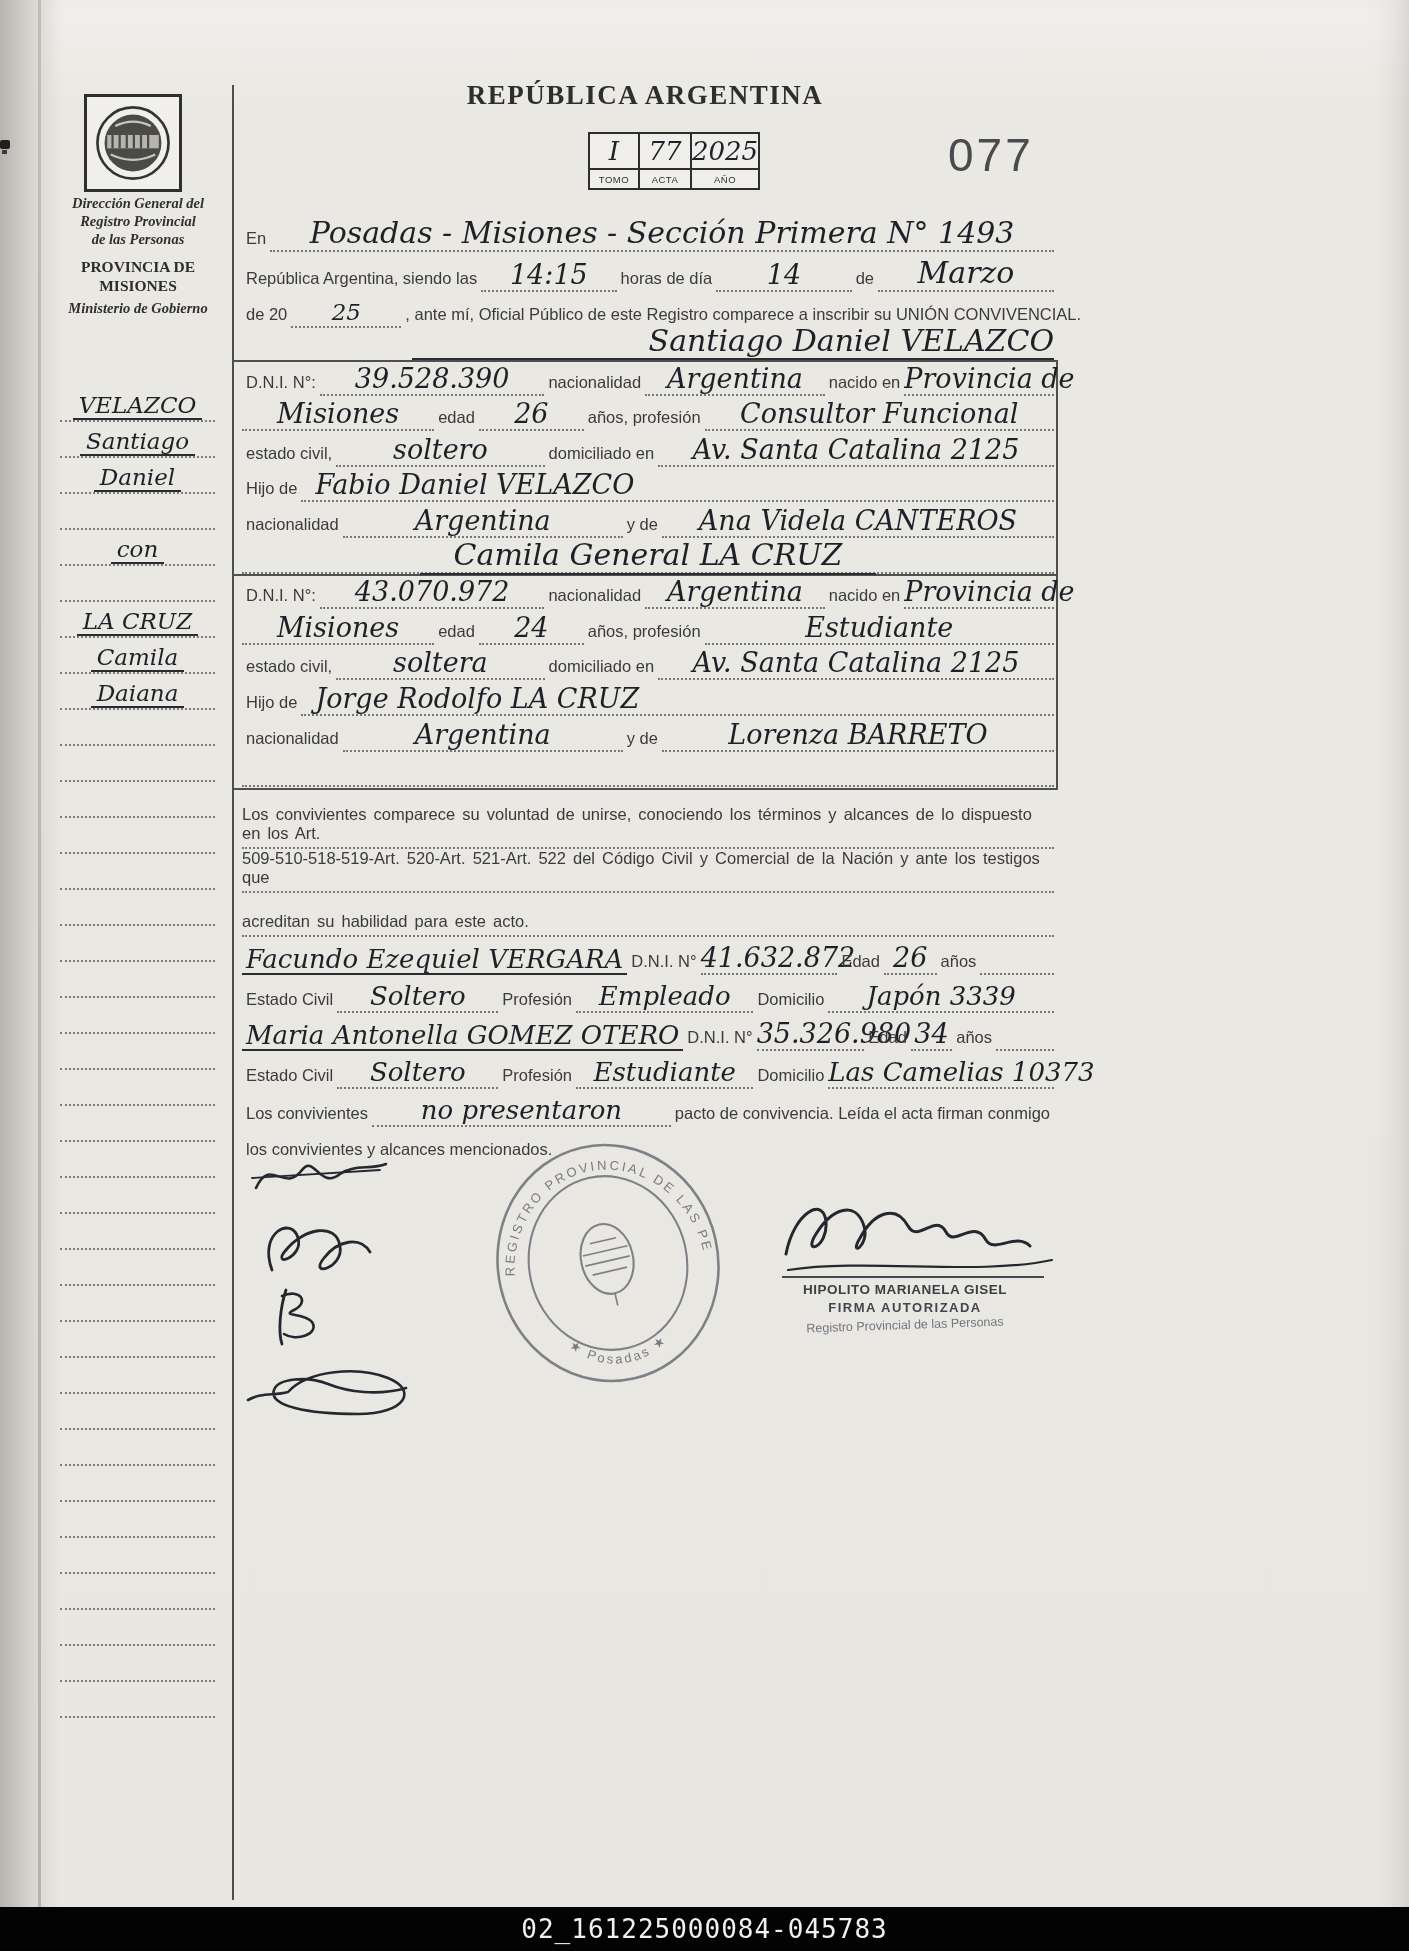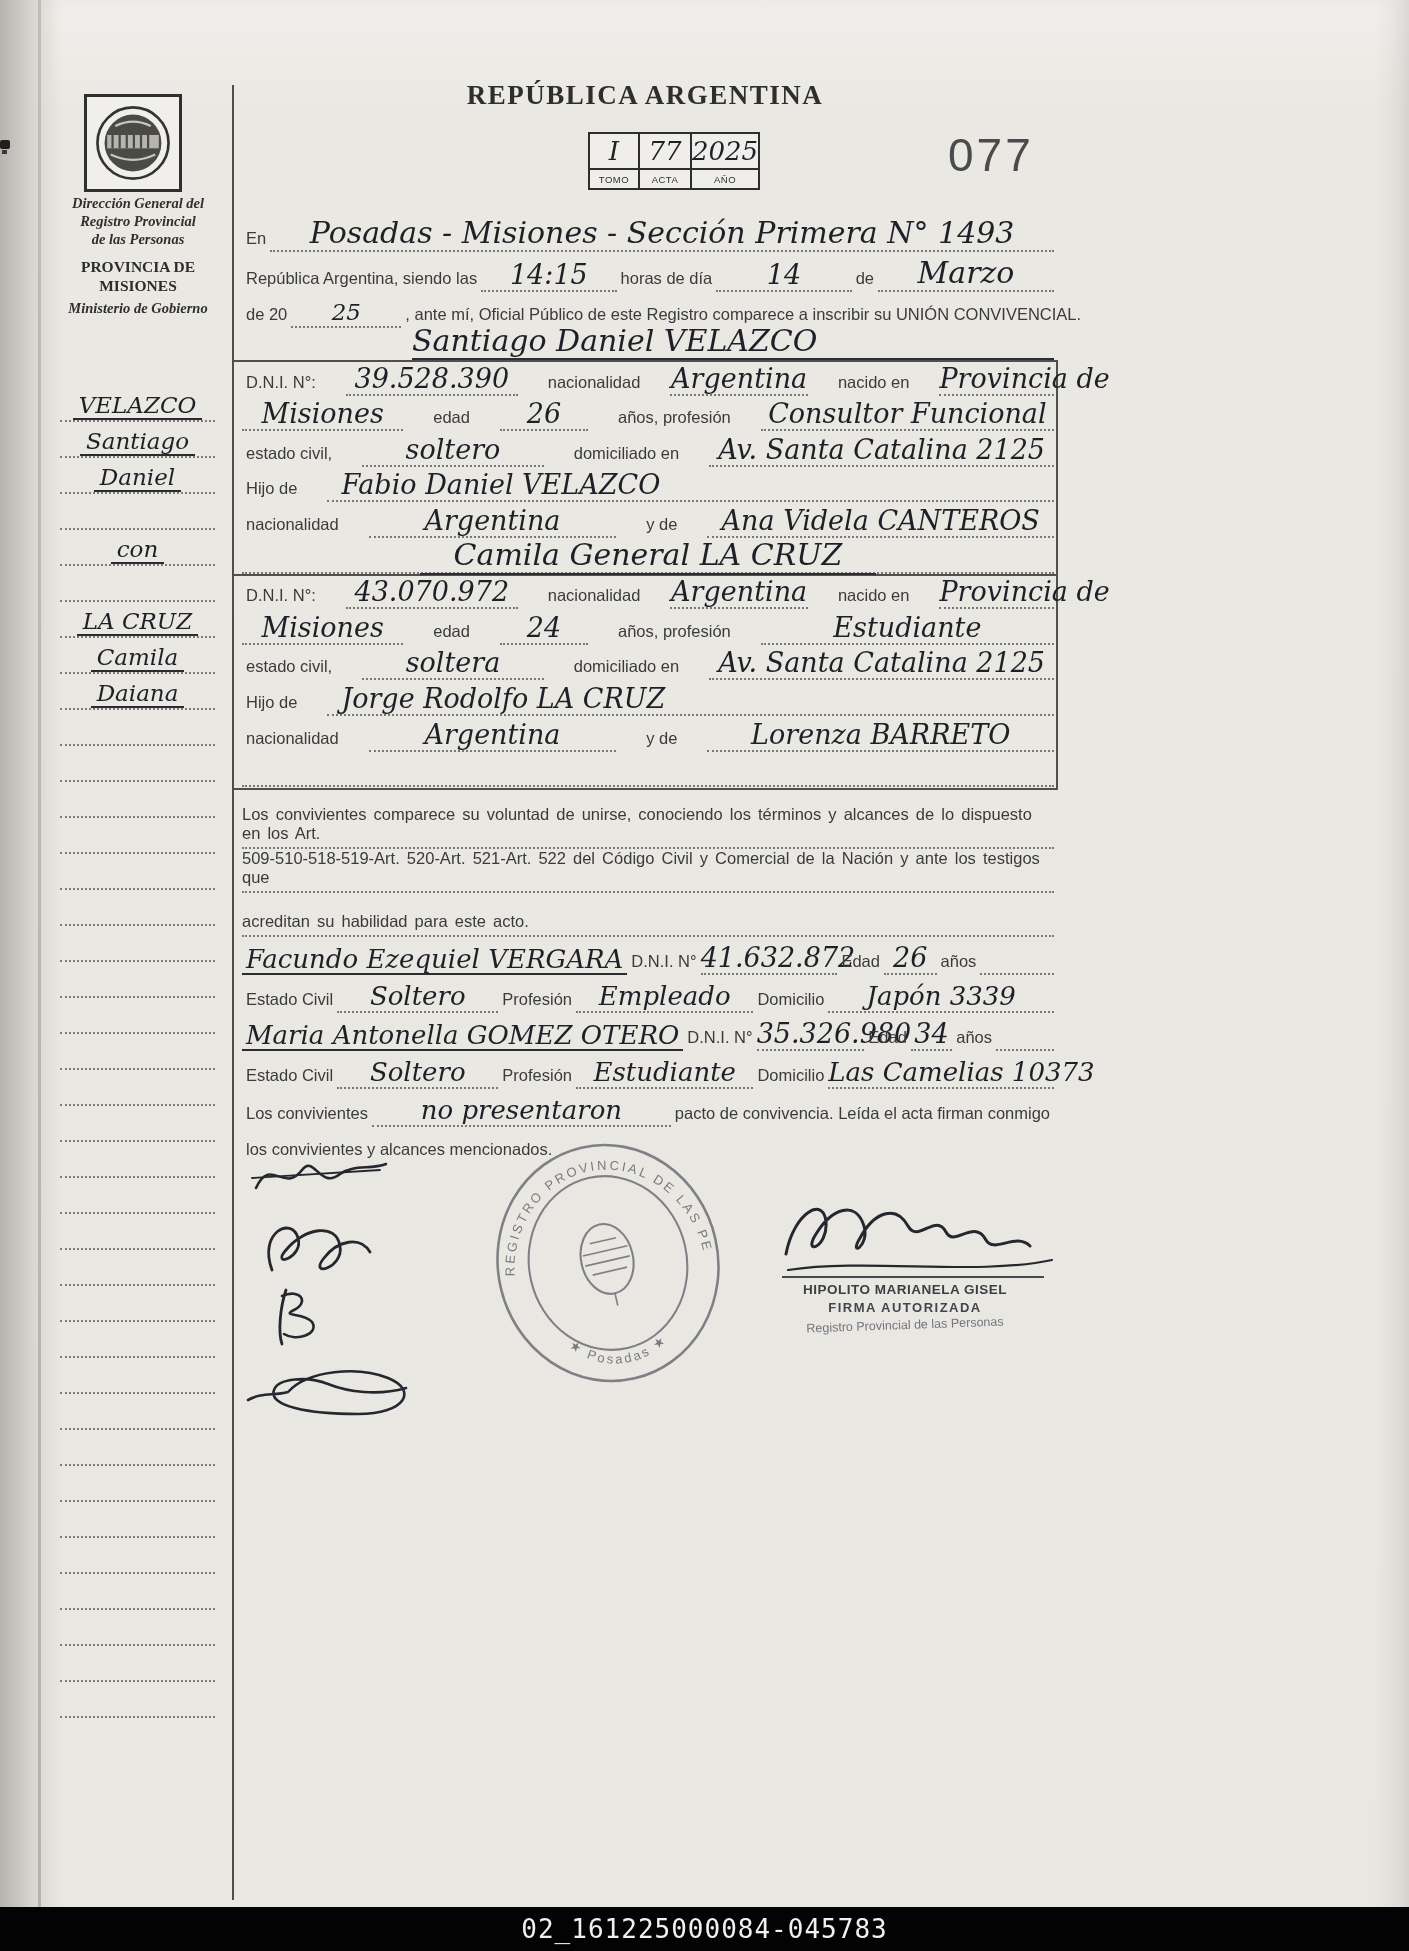--- a/index.html
+++ b/index.html
@@ -62,22 +62,22 @@
   
   .main { position:absolute; left:242px; top:202px; width:812px; }
   .row { display:flex; align-items:flex-end; }
   .lbl { font-size:16.5px; color:#3b3b3b; white-space:nowrap; padding:0 4px 4px 4px; }
   .fill { flex:1; border-bottom:2px dotted #777; text-align:center; padding-bottom:2px; min-width:0; }
   .fill.left { text-align:left; padding-left:14px; }
   .r-en { height:50px; }
   .r-time { height:40px; }
   .r-year { height:36px; }
   .r-name1 { height:32px; }
-  .name1-line { flex:1; margin-left:170px; border-bottom:2.5px solid #2c2c32; text-align:left; padding-bottom:2px; }
-  .pbox .row { height:35.6px;gap:26px; }
+  .name1-line { flex:1; margin-left:170px; border-bottom:2.5px solid #2c2c32; text-align:right; padding-bottom:2px; }
+  .pbox .row { height:35.6px; }
   .name2-wrap { border-bottom:2.5px solid #2c2c32; padding:0 34px 1px 34px; }
   .para { margin-top:18px; }
   .para-line { height:38px; display:flex; align-items:flex-end; border-bottom:2px dotted #7a7a7a; font-size:16.5px; color:#3a3a3a; word-spacing:2.5px; padding-bottom:4px; }
   .wit .row { height:38px; }
   .wname { border-bottom:2.5px solid #2a2a30; padding:0 4px 1px 4px; }
   .closing-row { height:36px; display:flex; align-items:flex-end; font-size:16.5px; color:#3a3a3a; }
 
   
   .sig { position:absolute; }
   .sig path { fill:none; stroke:#26262e; stroke-linecap:round; stroke-linejoin:round; }

